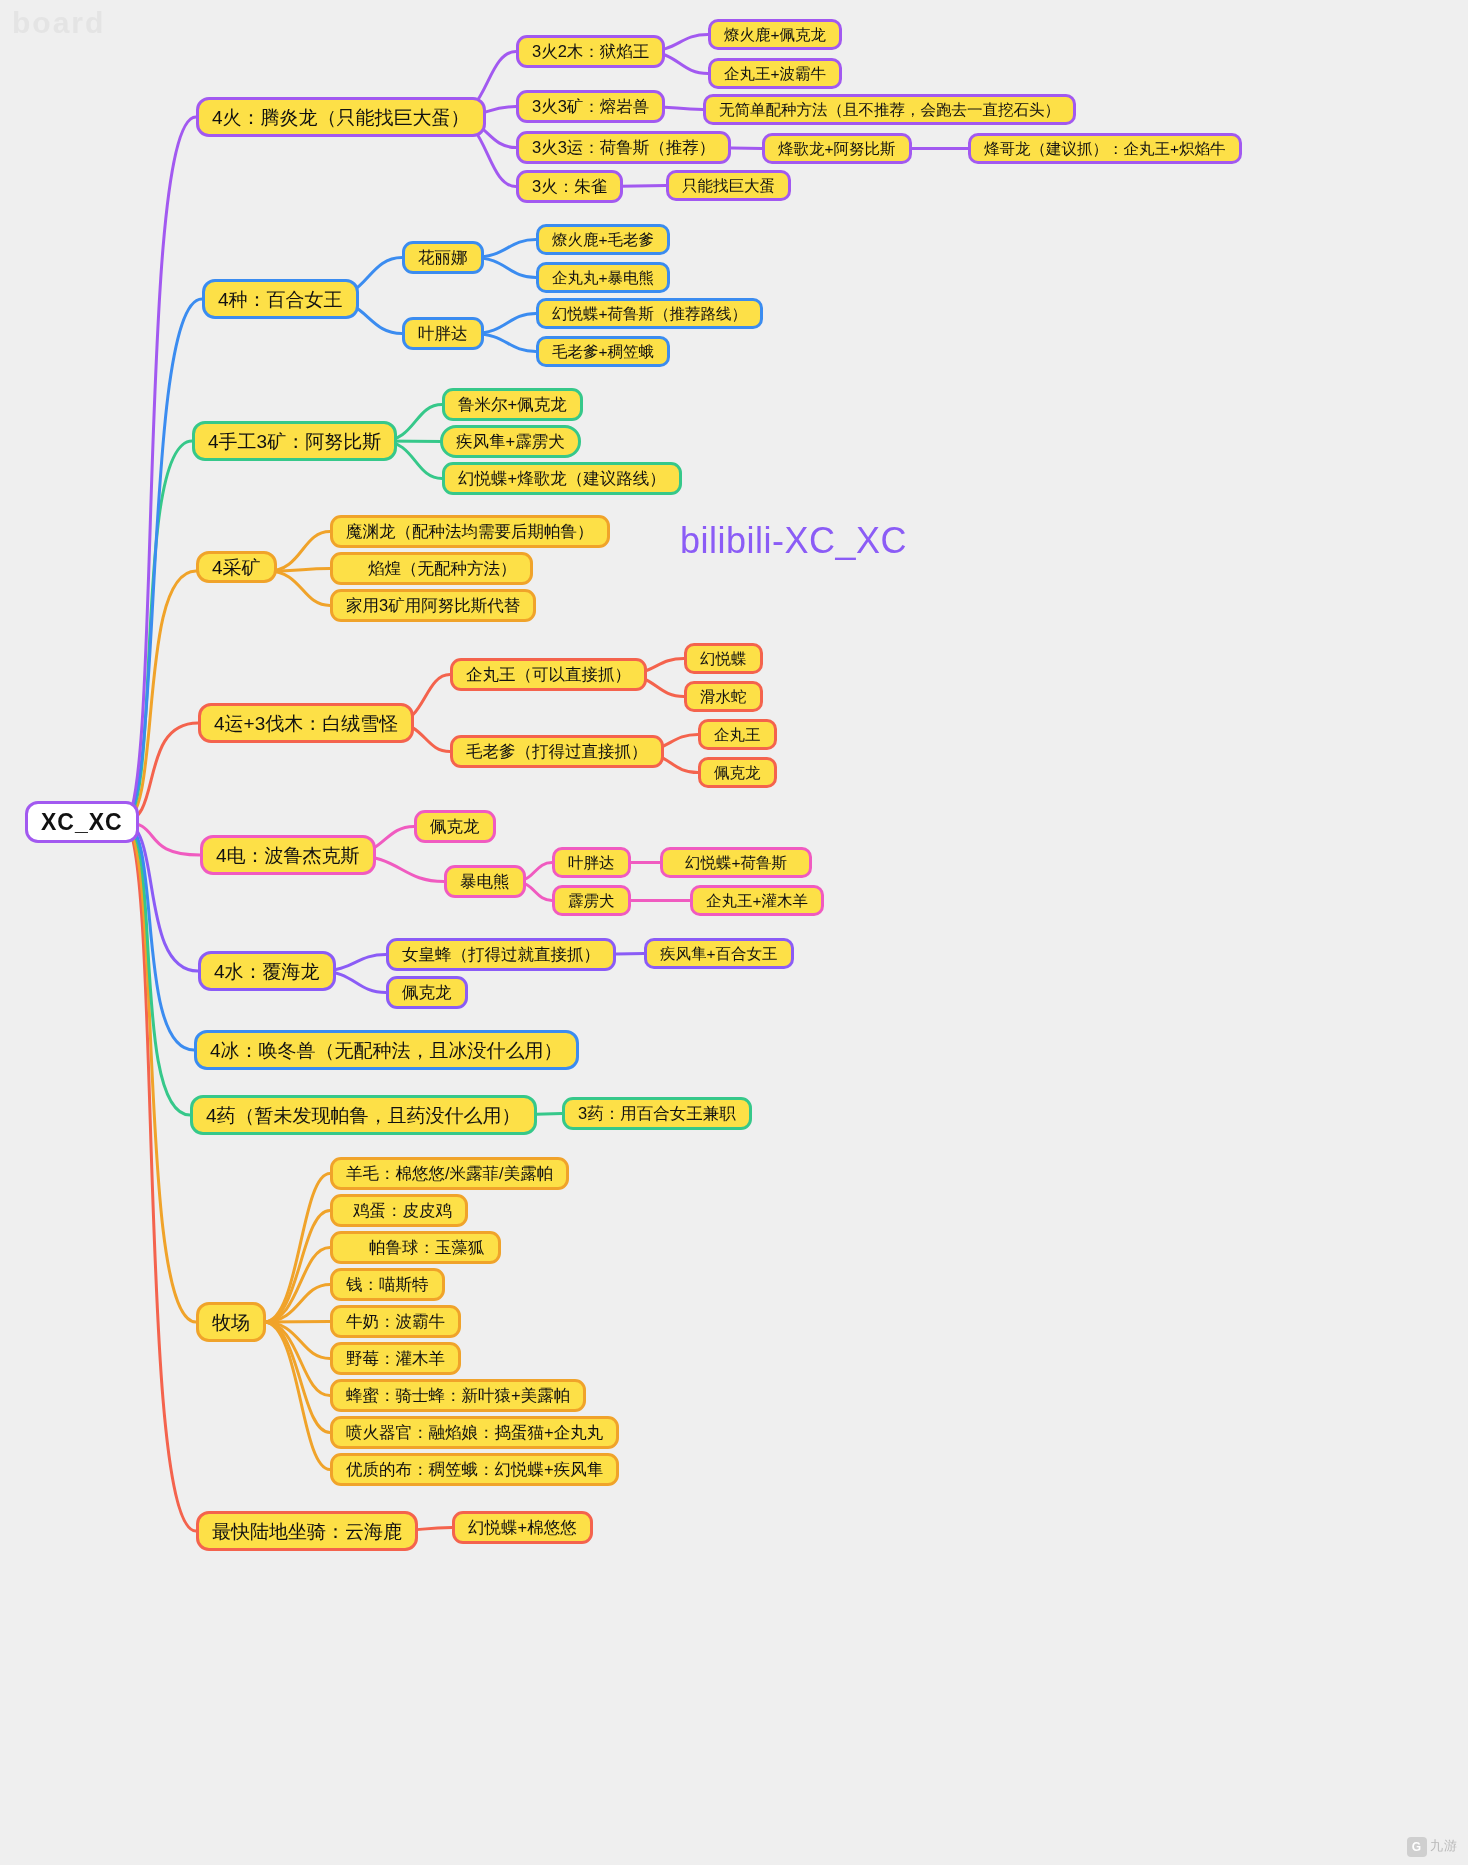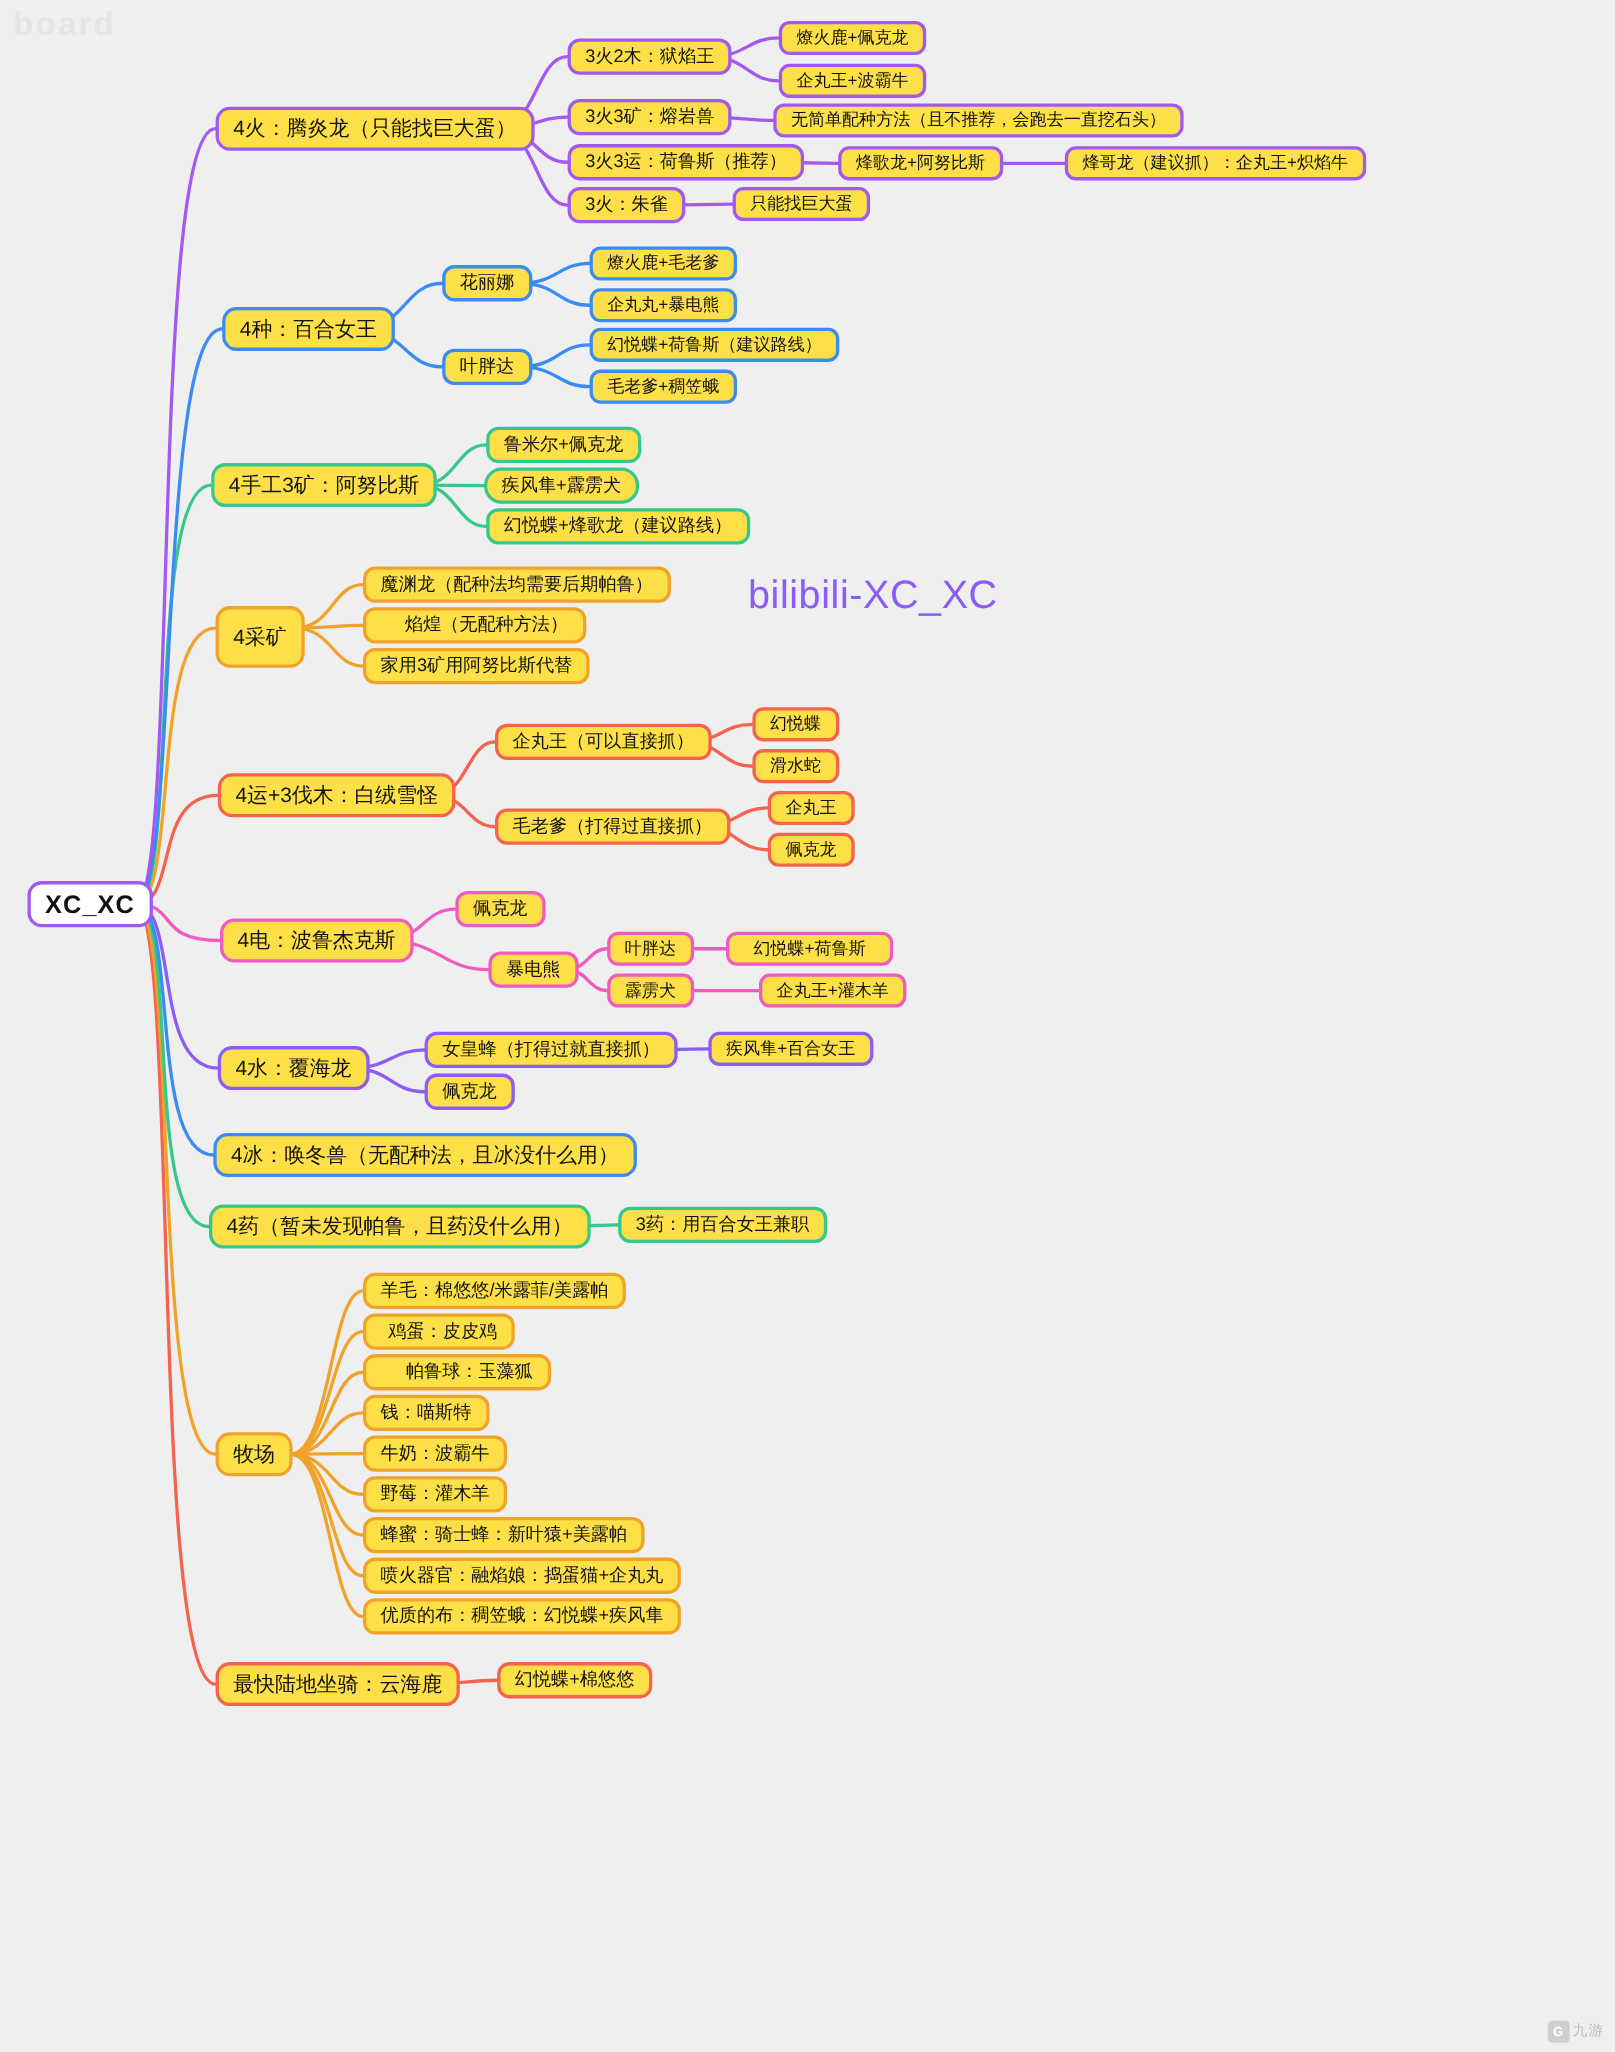--- a/index.html
+++ b/index.html
@@ -175,27 +175,27 @@
       <div class="node l2" style="left: 516px; top: 131px; min-width: 186px; height: 33px; border-color: rgb(162, 89, 240);">3火3运：荷鲁斯（推荐）</div>
       <div class="node l3" style="left: 762px; top: 133px; min-width: 142px; height: 31px; border-color: rgb(162, 89, 240);">烽歌龙+阿努比斯</div>
       <div class="node l3" style="left: 968px; top: 133px; min-width: 250px; height: 31px; border-color: rgb(162, 89, 240);">烽哥龙（建议抓）：企丸王+炽焰牛</div>
       <div class="node l2" style="left: 516px; top: 170px; min-width: 90px; height: 33px; border-color: rgb(162, 89, 240);">3火：朱雀</div>
       <div class="node l3" style="left: 666px; top: 170px; min-width: 124px; height: 31px; border-color: rgb(162, 89, 240);">只能找巨大蛋</div>
       <div class="node l1" style="left: 202px; top: 279px; min-width: 124px; height: 40px; border-color: rgb(59, 140, 240);">4种：百合女王</div>
       <div class="node l2" style="left: 402px; top: 241px; min-width: 70px; height: 33px; border-color: rgb(59, 140, 240);">花丽娜</div>
       <div class="node l3" style="left: 536px; top: 224px; min-width: 124px; height: 31px; border-color: rgb(59, 140, 240);">燎火鹿+毛老爹</div>
       <div class="node l3" style="left: 536px; top: 262px; min-width: 124px; height: 31px; border-color: rgb(59, 140, 240);">企丸丸+暴电熊</div>
       <div class="node l2" style="left: 402px; top: 317px; min-width: 70px; height: 33px; border-color: rgb(59, 140, 240);">叶胖达</div>
-      <div class="node l3" style="left: 536px; top: 298px; min-width: 206px; height: 31px; border-color: rgb(59, 140, 240);">幻悦蝶+荷鲁斯（建议路线）</div>
+      <div class="node l3" style="left: 536px; top: 298px; min-width: 206px; height: 31px; border-color: rgb(59, 140, 240);">幻悦蝶+荷鲁斯（推荐路线）</div>
       <div class="node l3" style="left: 536px; top: 336px; min-width: 124px; height: 31px; border-color: rgb(59, 140, 240);">毛老爹+稠笠蛾</div>
       <div class="node l1" style="left: 192px; top: 421px; min-width: 190px; height: 40px; border-color: rgb(54, 200, 138);">4手工3矿：阿努比斯</div>
       <div class="node l2" style="left: 442px; top: 388px; min-width: 124px; height: 33px; border-color: rgb(54, 200, 138);">鲁米尔+佩克龙</div>
       <div class="node l2" style="left: 440px; top: 425px; min-width: 124px; height: 33px; border-color: rgb(54, 200, 138); border-radius: 16px;">疾风隼+霹雳犬</div>
       <div class="node l2" style="left: 442px; top: 462px; min-width: 206px; height: 33px; border-color: rgb(54, 200, 138);">幻悦蝶+烽歌龙（建议路线）</div>
-      <div class="node l1" style="left: 196px; top: 551px; min-width: 72px; height: 56px; border-color: rgb(240, 163, 42);">4采矿</div>
+      <div class="node l1" style="left: 196px; top: 551px; min-width: 72px; height: 32px; border-color: rgb(240, 163, 42);">4采矿</div>
       <div class="node l2" style="left: 330px; top: 515px; min-width: 248px; height: 33px; border-color: rgb(240, 163, 42);">魔渊龙（配种法均需要后期帕鲁）</div>
       <div class="node l2" style="left: 330px; top: 552px; min-width: 164px; height: 33px; border-color: rgb(240, 163, 42); padding-left: 35px;">焰煌（无配种方法）</div>
       <div class="node l2" style="left: 330px; top: 589px; min-width: 186px; height: 33px; border-color: rgb(240, 163, 42);">家用3矿用阿努比斯代替</div>
       <div class="node l1" style="left: 198px; top: 703px; min-width: 196px; height: 40px; border-color: rgb(244, 99, 77);">4运+3伐木：白绒雪怪</div>
       <div class="node l2" style="left: 450px; top: 658px; min-width: 172px; height: 33px; border-color: rgb(244, 99, 77);">企丸王（可以直接抓）</div>
       <div class="node l3" style="left: 684px; top: 643px; min-width: 76px; height: 31px; border-color: rgb(244, 99, 77);">幻悦蝶</div>
       <div class="node l3" style="left: 684px; top: 681px; min-width: 76px; height: 31px; border-color: rgb(244, 99, 77);">滑水蛇</div>
       <div class="node l2" style="left: 450px; top: 735px; min-width: 186px; height: 33px; border-color: rgb(244, 99, 77);">毛老爹（打得过直接抓）</div>
       <div class="node l3" style="left: 698px; top: 719px; min-width: 76px; height: 31px; border-color: rgb(244, 99, 77);">企丸王</div>
       <div class="node l3" style="left: 698px; top: 757px; min-width: 76px; height: 31px; border-color: rgb(244, 99, 77);">佩克龙</div>

